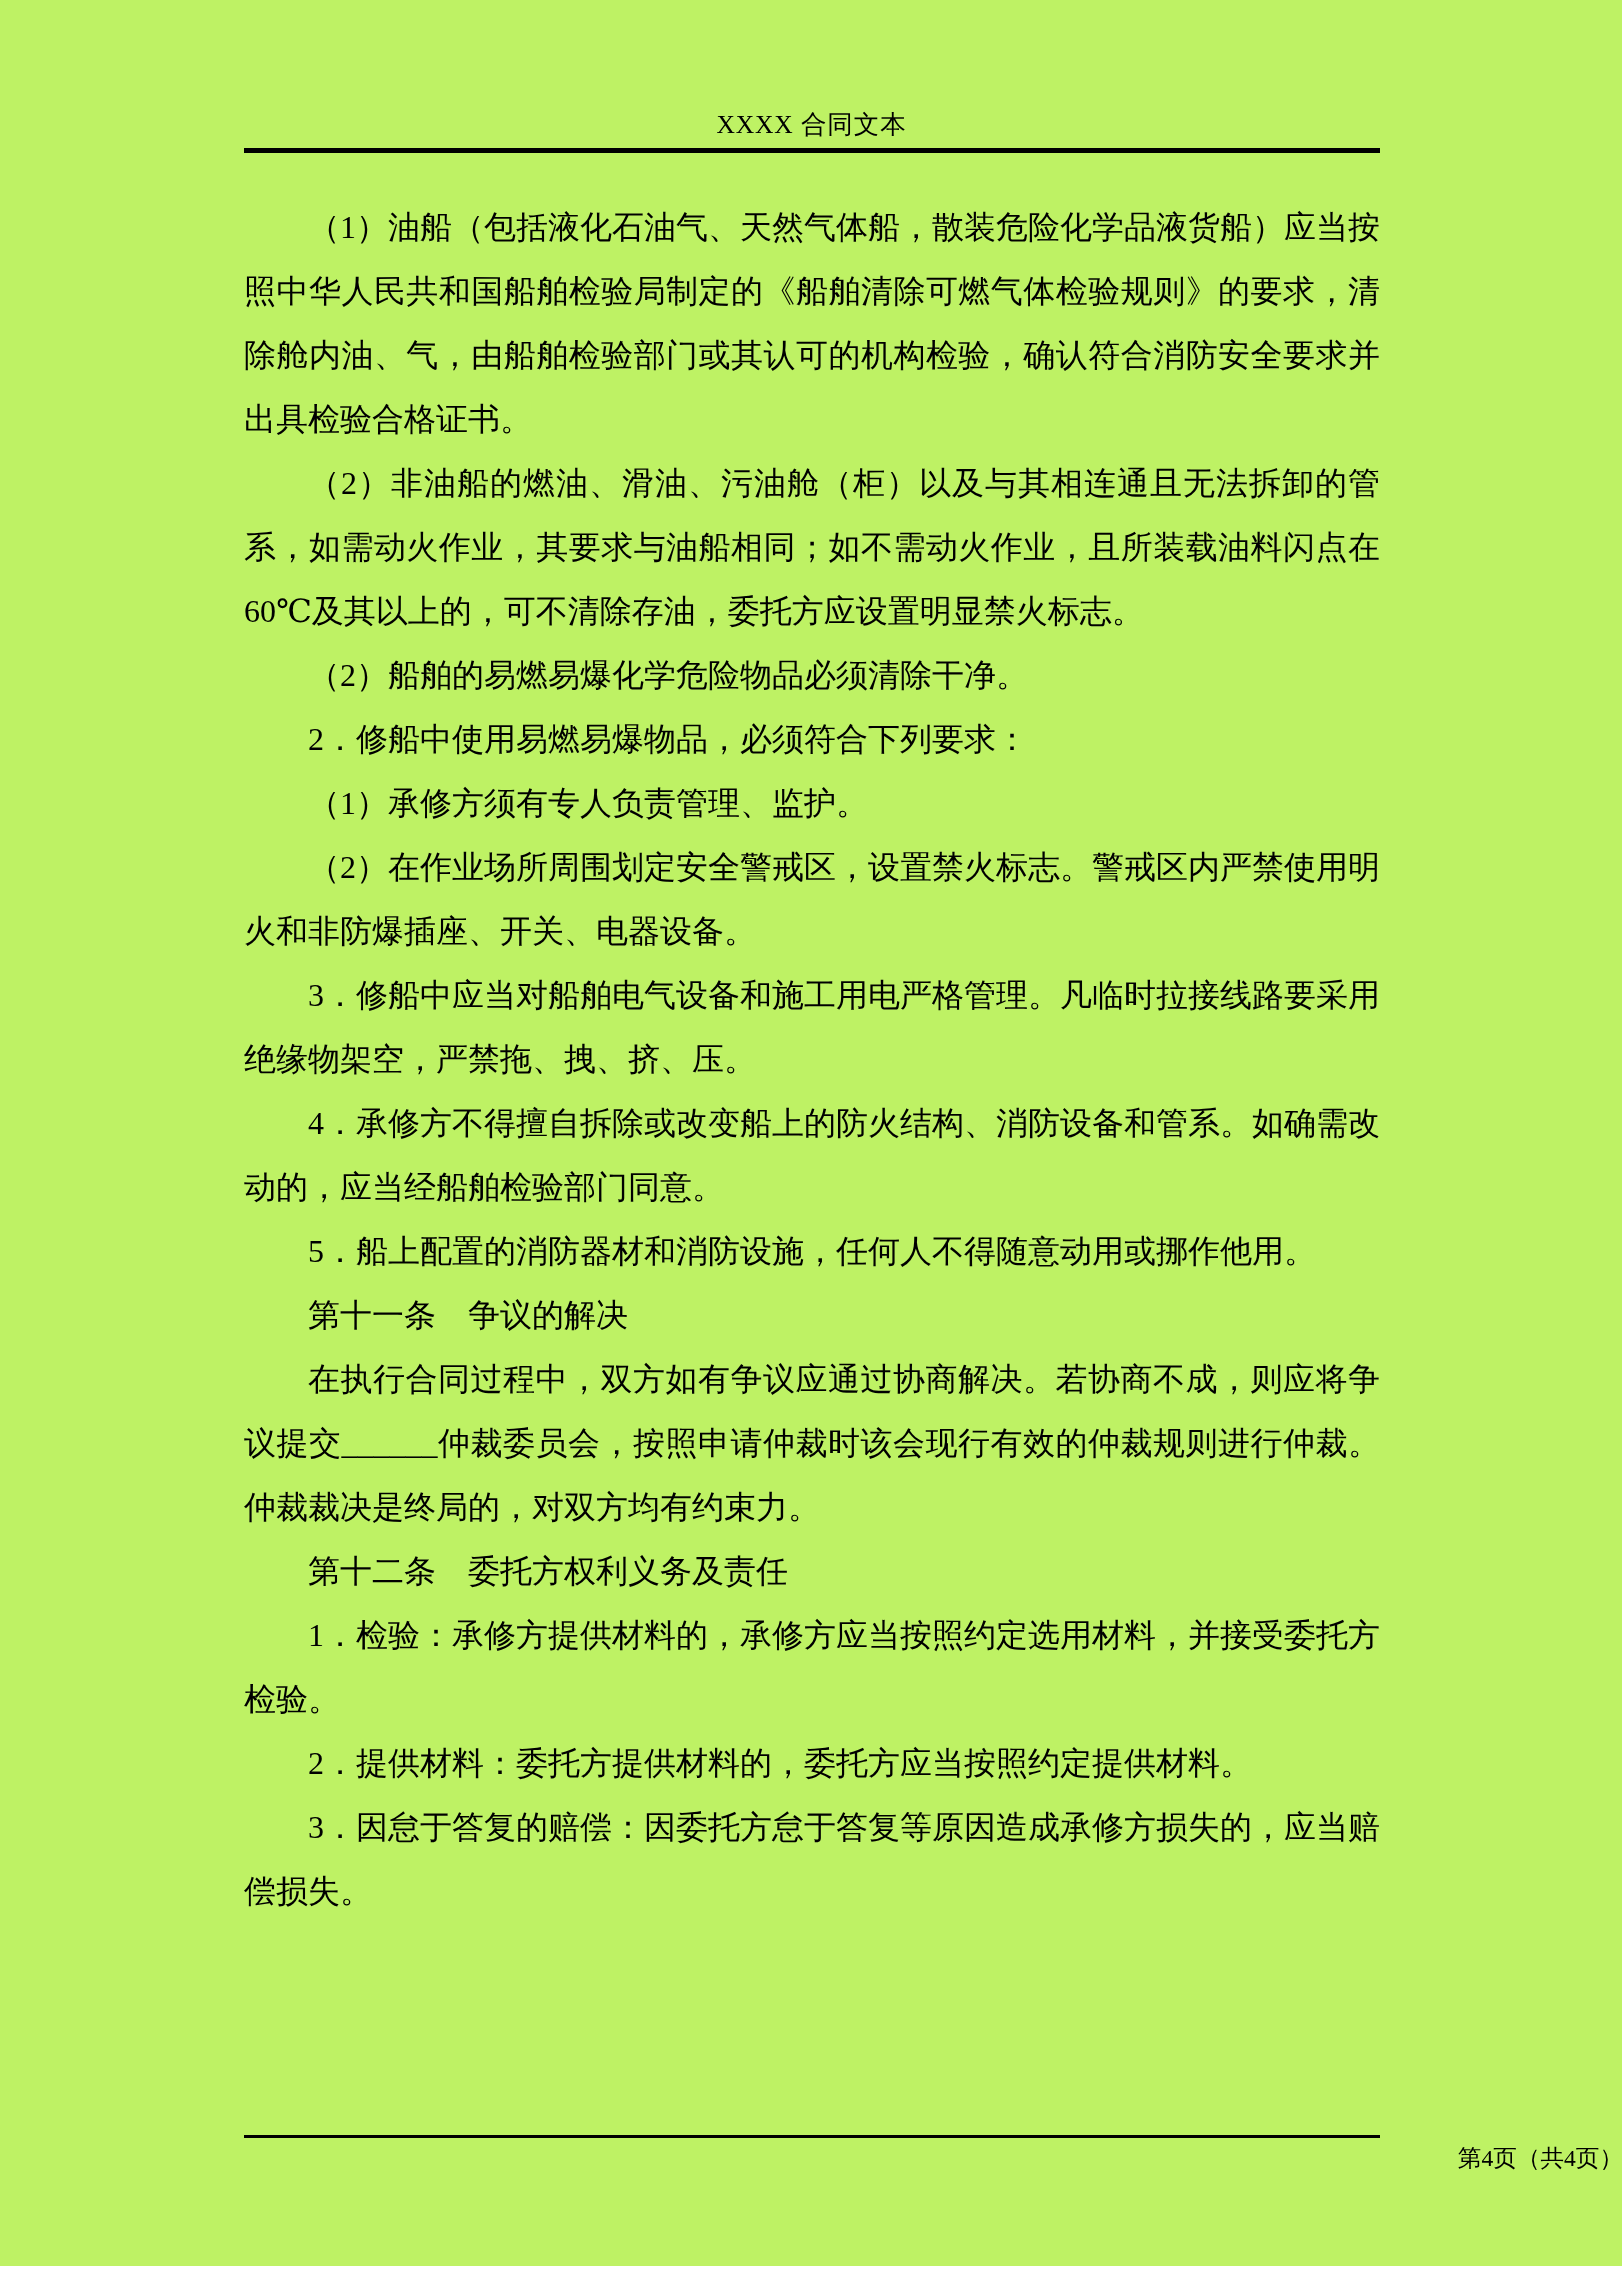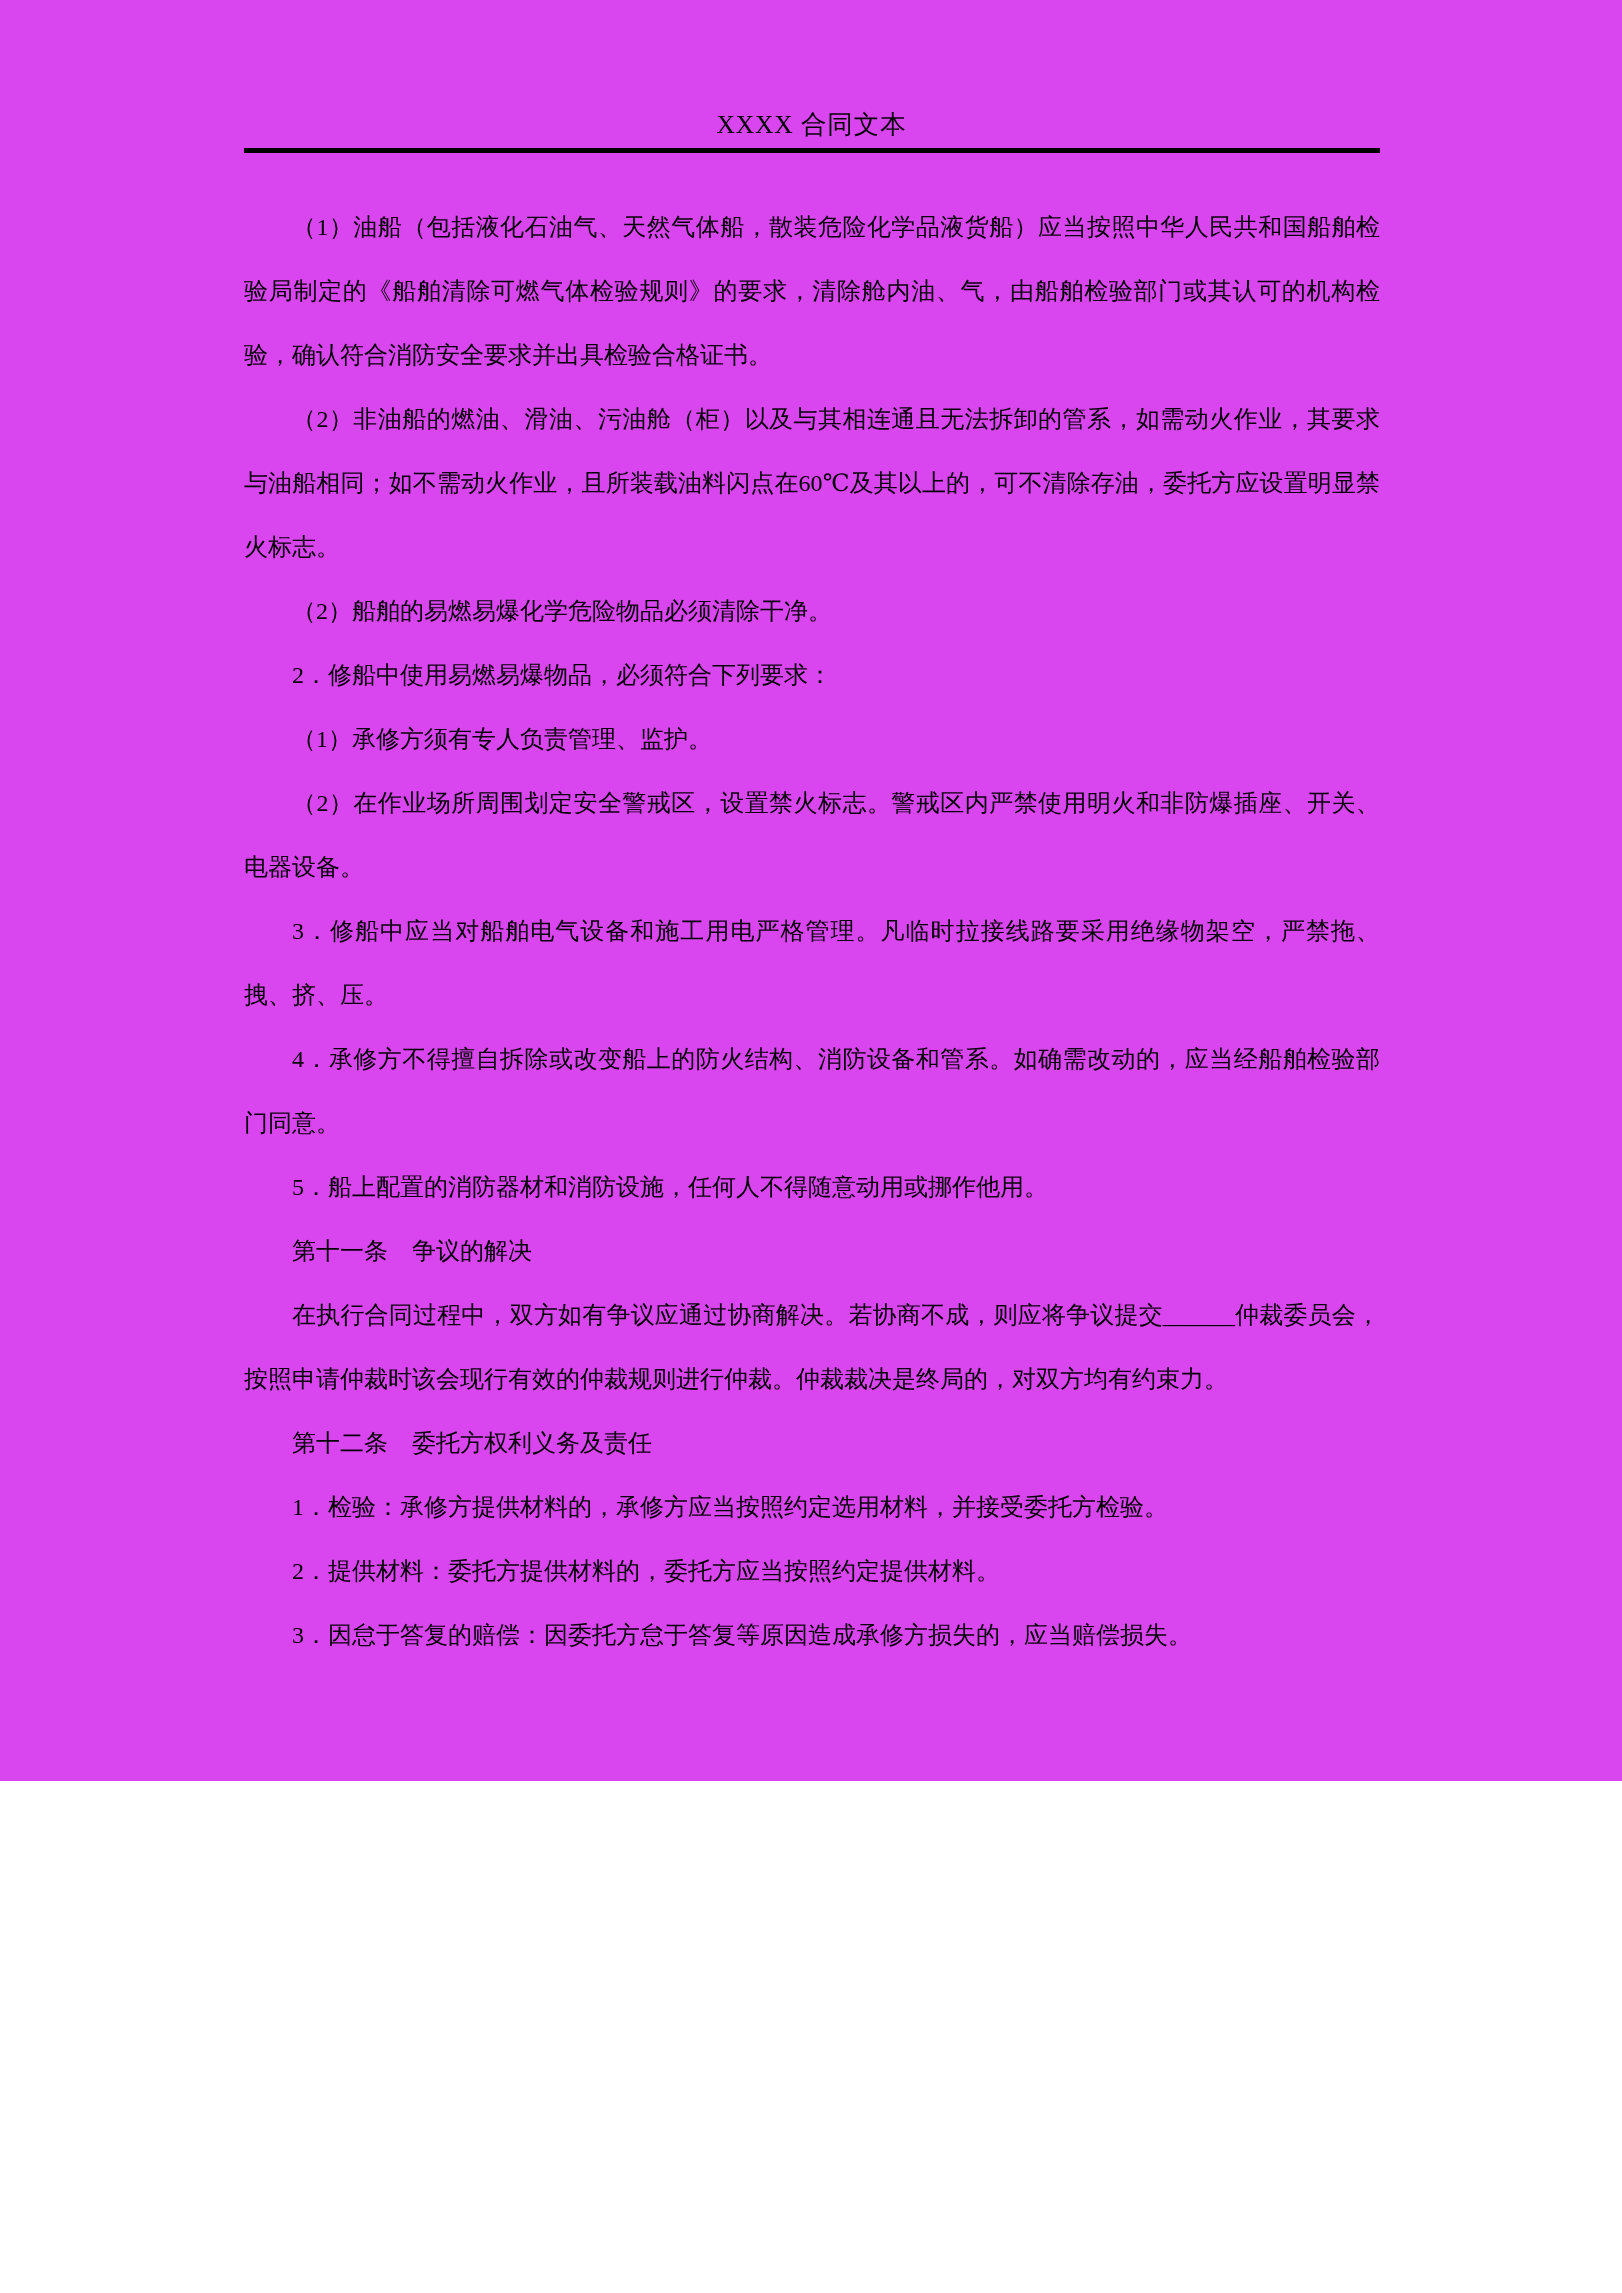--- a/index.html
+++ b/index.html
@@ -3,22 +3,22 @@
   <meta charset="utf-8">
   <style>
     html, body {
       margin: 0;
       padding: 0;
       background: #ffffff;
     }
     .page {
       position: relative;
       width: 1623px;
-      height: 1781px;
-      background: #d946ef;
+      height: 2266px;
+      background: #bef264;
       color: #000000;
       font-family: "Liberation Serif", "DejaVu Serif", serif;
       overflow: hidden;
     }
     .header-title {
       position: absolute;
       top: 107px;
       left: 0;
       width: 100%;
       text-align: center;
@@ -35,21 +35,21 @@
       background: #000000;
     }
     .body-text {
       position: absolute;
       top: 195px;
       left: 244px;
       width: 1136px;
     }
     .body-text p {
       margin: 0;
-      font-size: 24px;
+      font-size: 32px;
       line-height: 64px;
       text-align: justify;
       text-indent: 2em;
       word-break: normal;
       overflow-wrap: break-word;
     }
     .footer-rule {
       position: absolute;
       top: 2135px;
       left: 244px;

